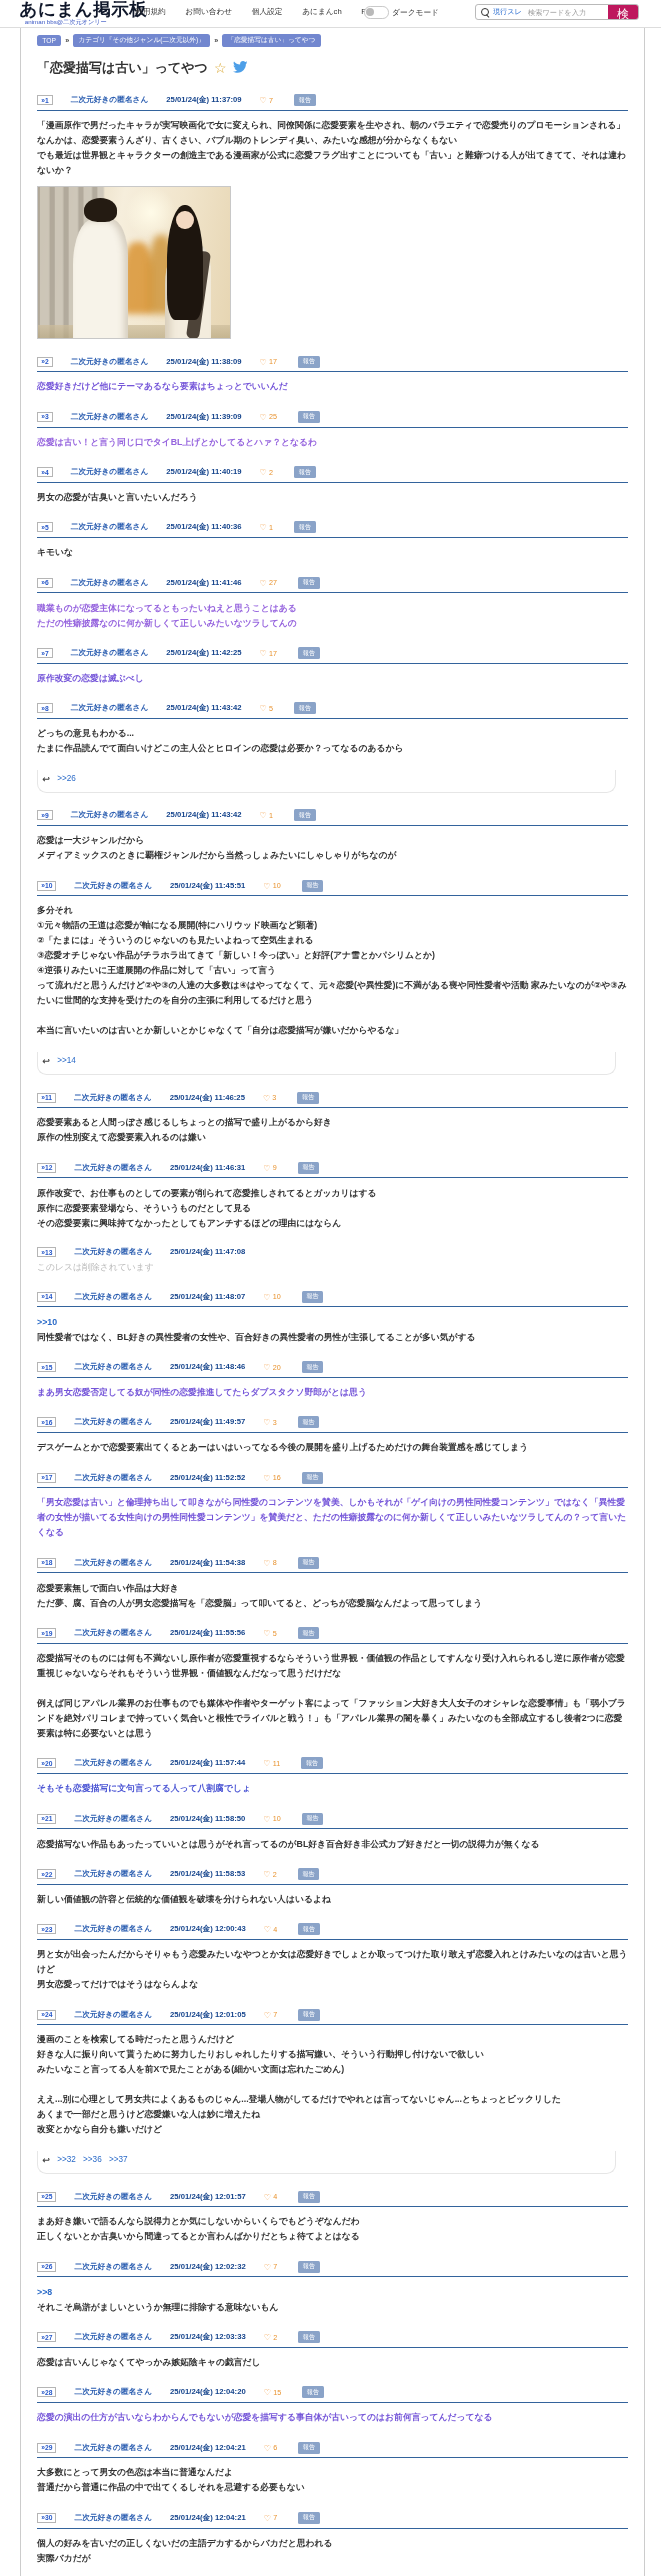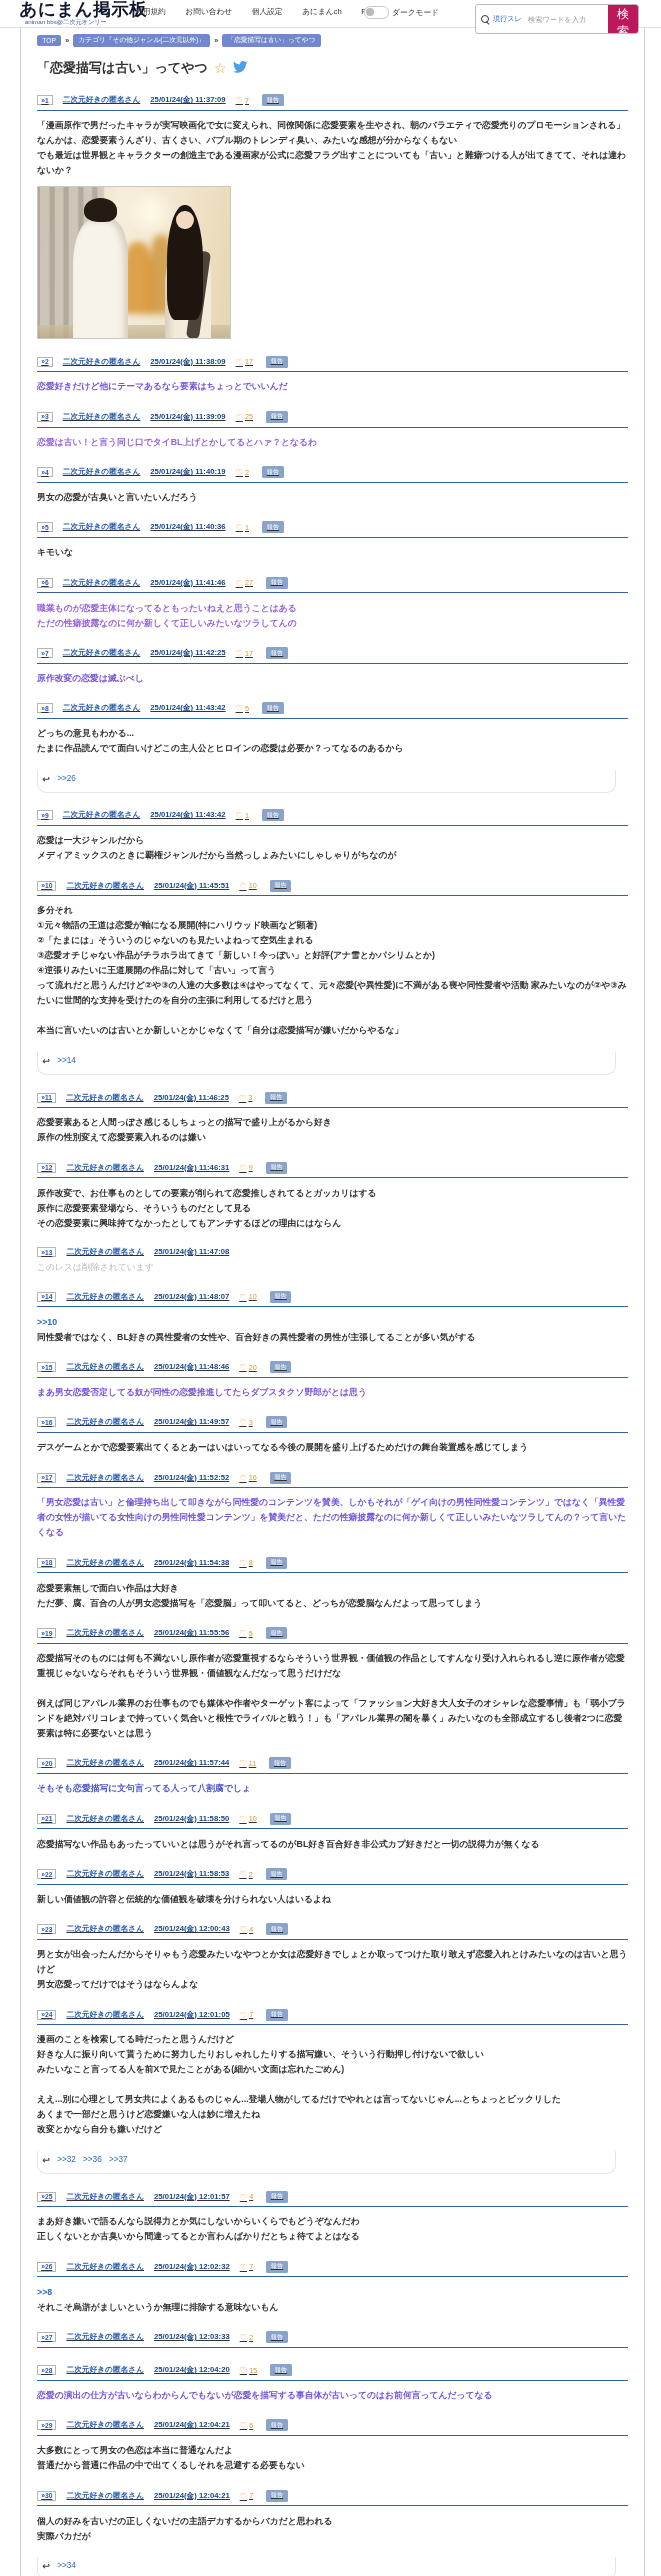--- a/index.html
+++ b/index.html
@@ -8,21 +8,21 @@
   
   .site-header{position:relative;height:27px;border-bottom:0.5px solid #ddd;background:#fff;}
   .logo-wrap{position:absolute;left:19.6px;top:1px;line-height:1;}
   .logo-main{font-size:17.5px;font-weight:bold;color:#0f172a;letter-spacing:0.5px;}
   .logo-sub{font-size:6.2px;color:#3a57c4;margin-top:0.5px;margin-left:5.2px;}
   .top-nav{position:absolute;left:135px;top:7.2px;display:flex;gap:19.6px;font-size:7.7px;color:#333;}
   .top-nav a{color:#333;text-decoration:none;cursor:pointer;}
   .dark-toggle{position:absolute;left:364px;top:6.2px;display:flex;align-items:center;gap:3.1px;font-size:7.7px;}
   .toggle-pill{width:23px;height:11.3px;border:0.5px solid #c9c9c9;border-radius:6.2px;background:#fff;position:relative;cursor:pointer;}
   .toggle-knob{position:absolute;left:1px;top:1px;width:8.2px;height:8.2px;border-radius:50%;background:#b9b9b9;}
-  .search-box{position:absolute;left:475px;top:4.1px;width:164px;height:30px;border:1px solid #b9b9b9;border-radius:3.1px;display:flex;align-items:center;box-sizing:border-box;background:#fff;overflow:hidden;}
+  .search-box{position:absolute;left:475px;top:4.1px;width:164px;height:16px;border:1px solid #b9b9b9;border-radius:3.1px;display:flex;align-items:center;box-sizing:border-box;background:#fff;overflow:hidden;}
   .mag{width:6.7px;height:6.7px;border:1px solid #333;border-radius:50%;position:relative;margin:0 3.6px 0 4.6px;flex:0 0 auto;}
   .mag::after{content:"";position:absolute;width:1px;height:3.6px;background:#333;left:5.7px;top:5.7px;transform:rotate(-45deg);}
   .scope-link{color:#2a6dd0;font-size:7.2px;margin-right:4.1px;white-space:nowrap;cursor:pointer;}
   .search-input{border:none;outline:none;flex:1;font-size:7.2px;color:#333;min-width:5.2px;}
   .search-input::placeholder{color:#9a9a9a;}
   .search-btn{flex:0 0 30px;height:100%;background:#be185d;color:#fff;border:none;font-size:12px;cursor:pointer;}
 
   
   .container{margin-left:19.6px;width:625px;border-left:0.5px solid #ccc;border-right:0.5px solid #ccc;box-sizing:border-box;padding:5.2px 15.5px 20.6px 16.5px;min-height:3040px;}
 
@@ -30,21 +30,21 @@
   .crumb{background:#7287cf;color:#fff;padding:2.1px 5.2px;border-radius:2.6px;cursor:pointer;white-space:nowrap;}
   .crumb-sep{color:#444;font-weight:bold;font-size:7.2px;}
 
   .thread-title-row{display:flex;align-items:center;gap:6.2px;margin:0 0 17.5px 0;}
   .thread-title{font-size:13px;font-weight:bold;color:#333;}
   .fav-star{font-size:14px;color:#d9a62e;cursor:pointer;line-height:1;}
   .tw-icon{cursor:pointer;display:inline-block;}
 
   
   .post{margin-bottom:16.5px;}
-  .post-header{display:flex;align-items:center;gap:10px;font-size:7.7px;text-decoration:underline;}
+  .post-header{display:flex;align-items:center;gap:18px;font-size:7.7px;}
   .pnum{border:0.5px solid #b5b5b5;background:#fff;color:#2456c8;font-weight:bold;font-size:6.7px;padding:0.5px 3.1px;cursor:pointer;white-space:nowrap;}
   .pname{color:#2a5db0;font-weight:bold;cursor:pointer;}
   .pdate{color:#15448c;font-weight:bold;}
   .pheart{display:flex;align-items:center;gap:2.1px;cursor:pointer;}
   .heart-glyph{color:#f0993f;font-size:8.2px;}
   .heart-count{color:#e8922e;font-size:7.2px;}
   .report-btn{background:#8aa3c8;color:#fff;border:none;border-radius:1.5px;font-size:6.2px;padding:1.5px 4.6px;cursor:pointer;margin-left:3.1px;}
   .post-sep{border:none;border-top:0.5px solid #33639c;margin:3.6px 0 7.2px 0;}
   .post-body{font-size:8.8px;line-height:15px;font-weight:600;color:#333;}
   .post-body .line{min-height:15px;}
@@ -591,20 +591,23 @@
           <span class="pnum">»27</span>
           <a class="pname">二次元好きの匿名さん</a>
           <span class="pdate">25/01/24(金) 12:03:33</span>
           <span class="pheart">
             <span class="heart-glyph">♡</span>
             <span class="heart-count">2</span>
           </span>
           <button class="report-btn">報告</button>
         </div>
         <hr class="post-sep">
+        <div class="post-body ">
+          <div class="line">恋愛は古いんじゃなくてやっかみ嫉妬陰キャの戯言だし</div>
+        </div>
       </article>
       <article class="post">
         <div class="post-header">
           <span class="pnum">»28</span>
           <a class="pname">二次元好きの匿名さん</a>
           <span class="pdate">25/01/24(金) 12:04:20</span>
           <span class="pheart">
             <span class="heart-glyph">♡</span>
             <span class="heart-count">15</span>
           </span>

